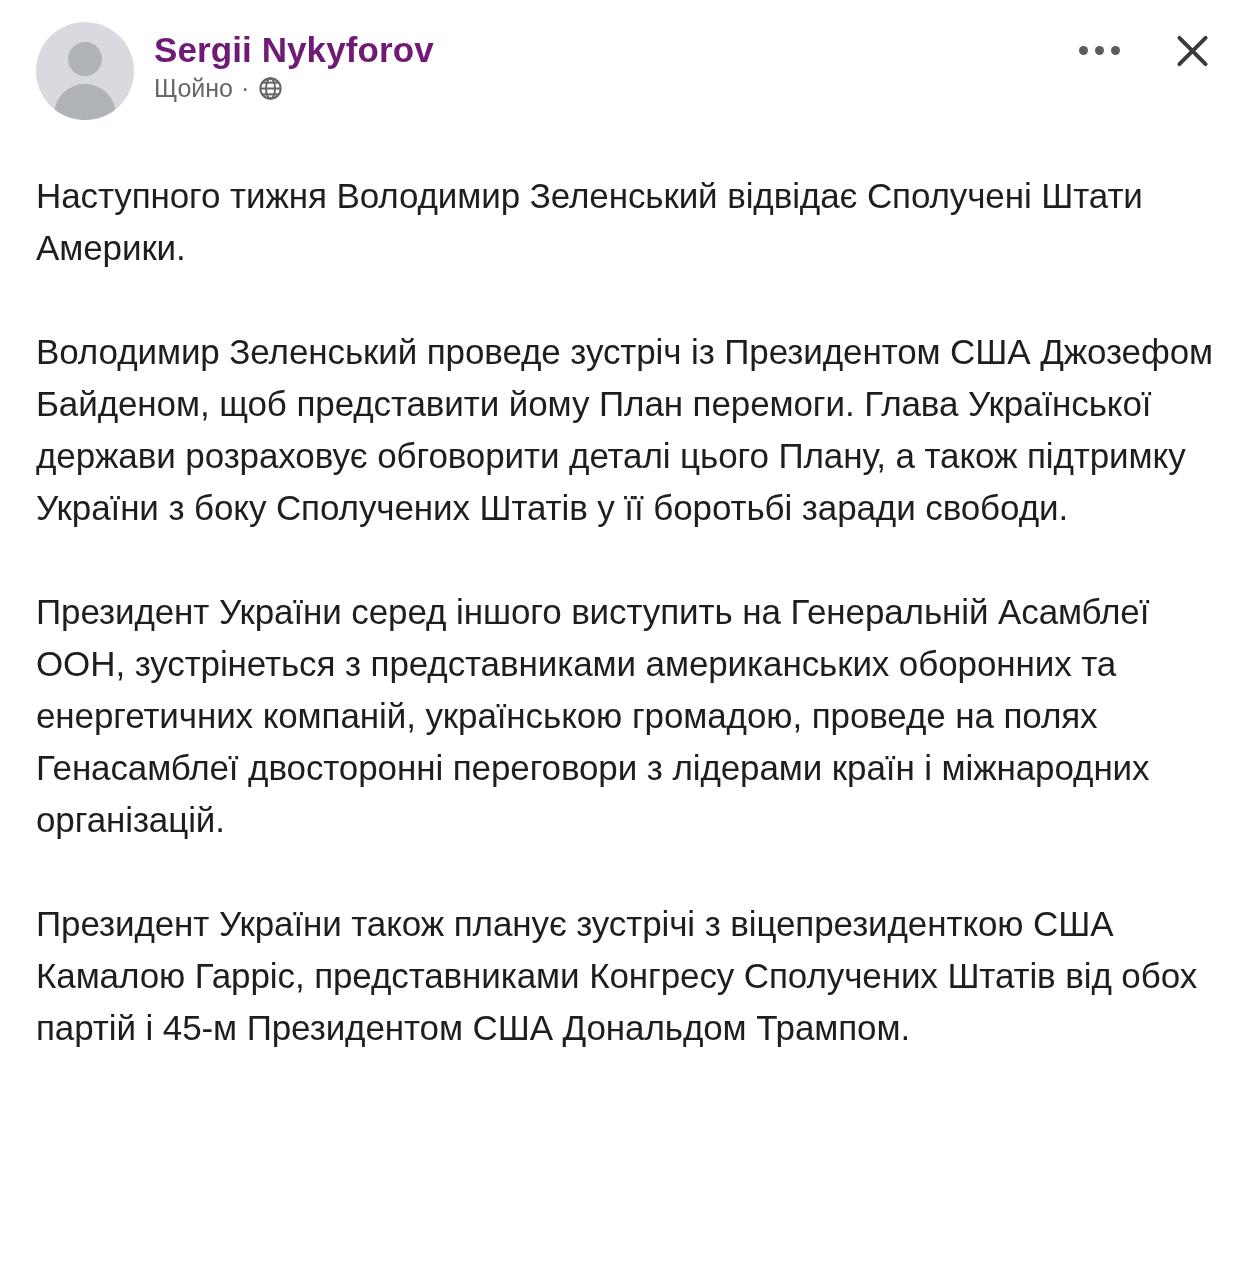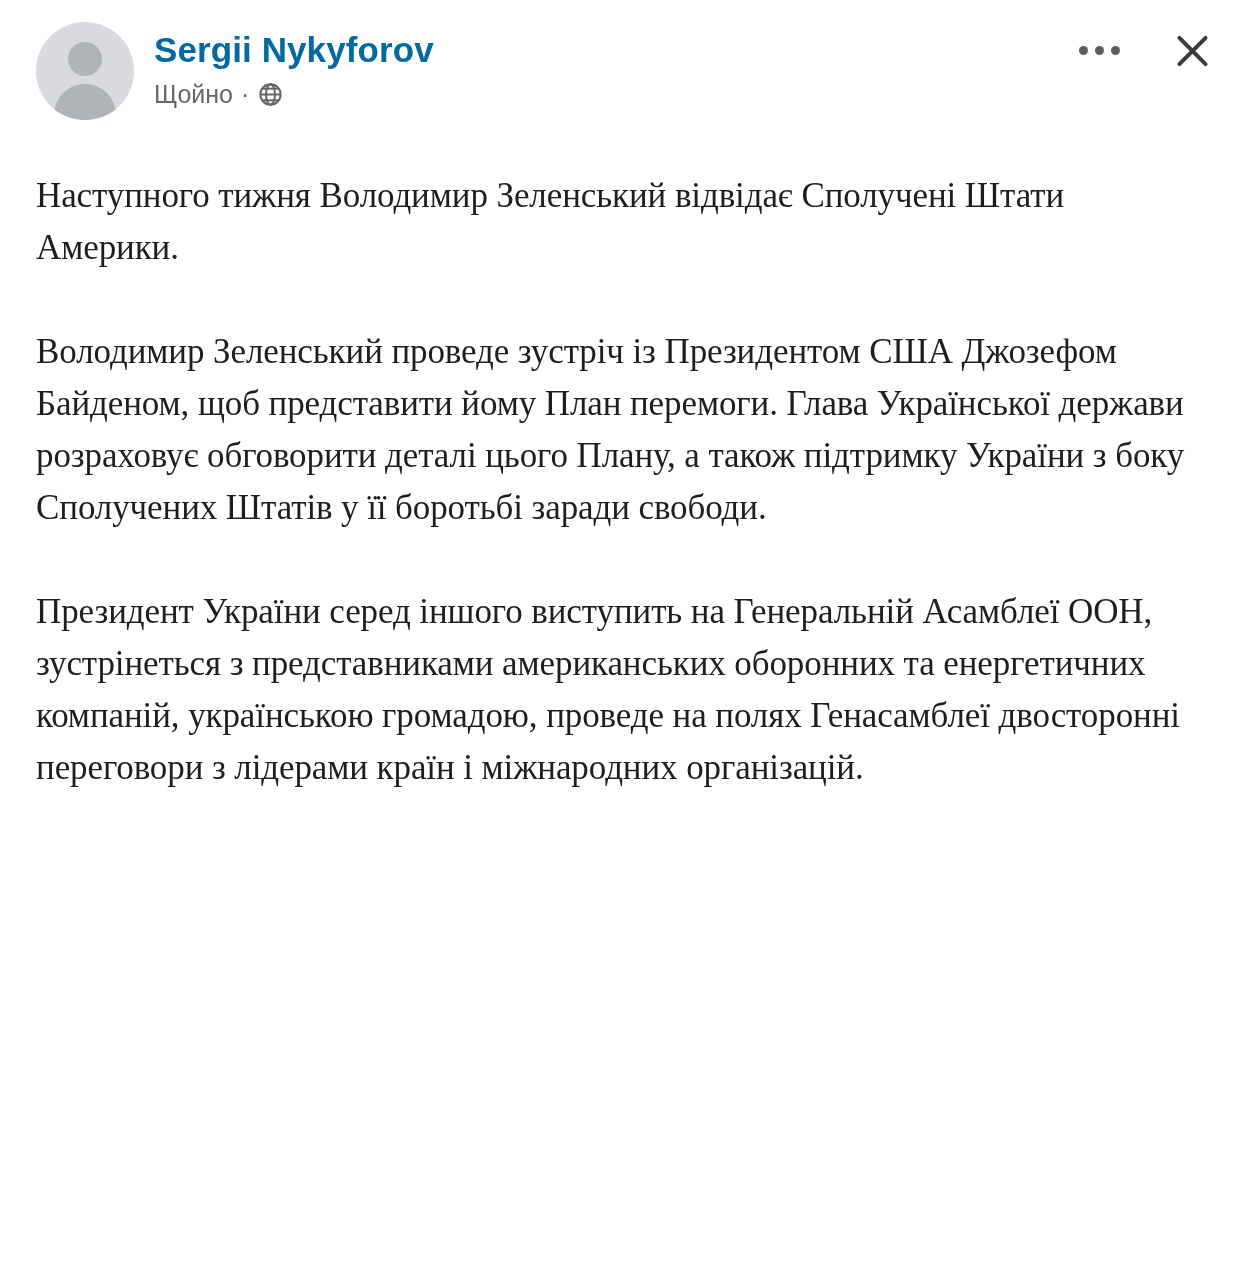--- a/index.html
+++ b/index.html
@@ -55,27 +55,27 @@
     top: 62px;
   }
   .identity {
     margin-left: 20px;
     padding-top: 8px;
   }
   .author-name {
     font-size: 35px;
     font-weight: bold;
     line-height: 40px;
-    color: #0369a1;
+    color: #701a75;
     letter-spacing: 0.1px;
   }
   .meta-row {
     display: flex;
     align-items: center;
-    margin-top: 10px;
+    margin-top: 4px;
     font-size: 25px;
     color: #65676b;
   }
   .meta-sep {
     margin: 0 8px;
     color: #65676b;
   }
   .globe-icon {
     display: inline-flex;
     width: 27px;
@@ -126,21 +126,20 @@
   }
   .close-icon::before { transform: rotate(45deg); }
   .close-icon::after { transform: rotate(-45deg); }
 
   .post-body {
     margin-top: 36px;
     font-size: 35px;
     line-height: 52px;
     color: #1c1e21;
     letter-spacing: -0.1px;
-    font-family: Liberation Serif, serif;
   }
   .post-body p {
     margin: 0 0 52px 0;
   }
   .post-body p:last-child {
     margin-bottom: 0;
   }
 </style>
 </head>
 <body>
@@ -179,15 +178,16 @@
       </div>
       <div class="close-icon"></div>
     </div>
 
   </div>
 
   <div class="post-body">
     <p>Наступного тижня Володимир Зеленський відвідає Сполучені Штати Америки.</p>
     <p>Володимир Зеленський проведе зустріч із Президентом США Джозефом Байденом, щоб представити йому План перемоги. Глава Української держави розраховує обговорити деталі цього Плану, а також підтримку України з боку Сполучених Штатів у її боротьбі заради свободи.</p>
     <p>Президент України серед іншого виступить на Генеральній Асамблеї ООН, зустрінеться з представниками американських оборонних та енергетичних компаній, українською громадою, проведе на полях Генасамблеї двосторонні переговори з лідерами країн і міжнародних організацій.</p>
+    <p>Президент України також планує зустрічі з віцепрезиденткою США Камалою Гарріс, представниками Конгресу Сполучених Штатів від обох партій і 45-м Президентом США Дональдом Трампом.</p>
   </div>
 
 </div>
 
 </body></html>

